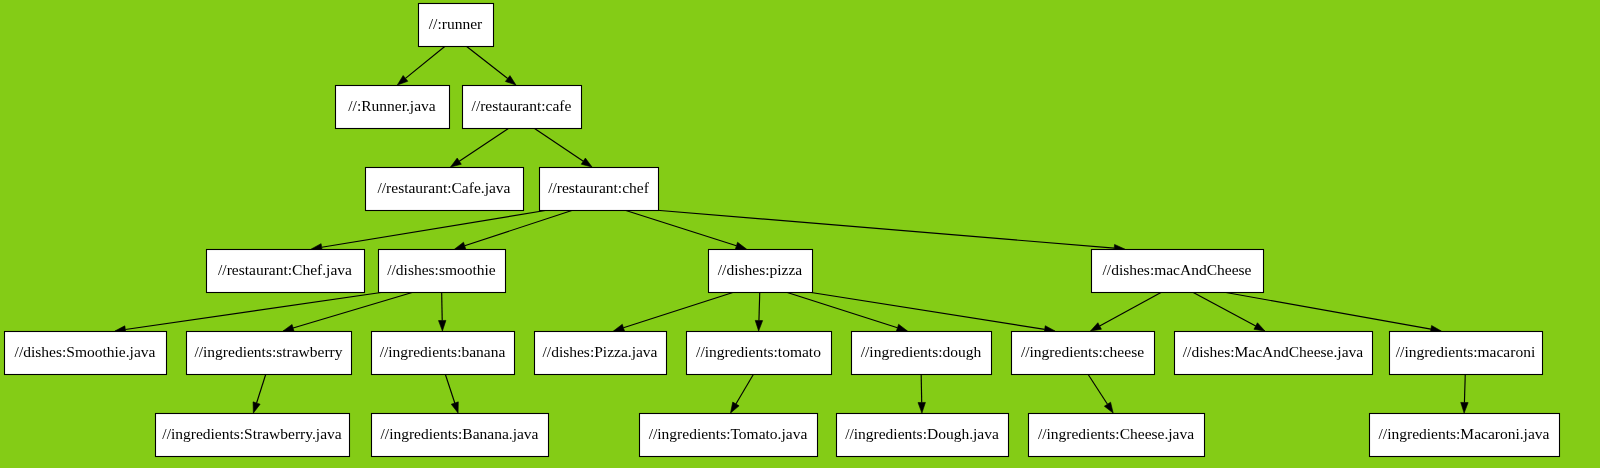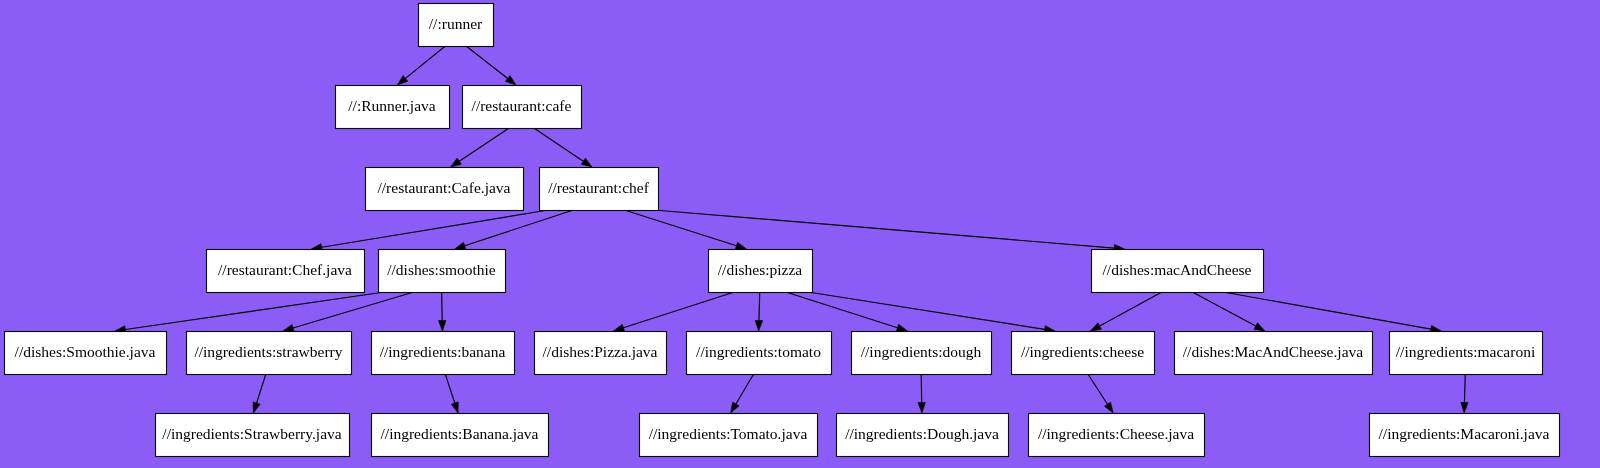--- a/index.html
+++ b/index.html
@@ -7,21 +7,21 @@
     padding: 0;
     background: #ffffff;
   }
   body {
     font-family: "Liberation Serif", "DejaVu Serif", serif;
   }
   #graph-wrap {
     position: relative;
     width: 1600px;
     height: 468px;
-    background: #8b5cf6;
+    background: #84cc16;
     overflow: hidden;
   }
   svg.graph-canvas {
     display: block;
     width: 1600px;
     height: 468px;
   }
   .node-box {
     fill: #ffffff;
     stroke: #000000;

